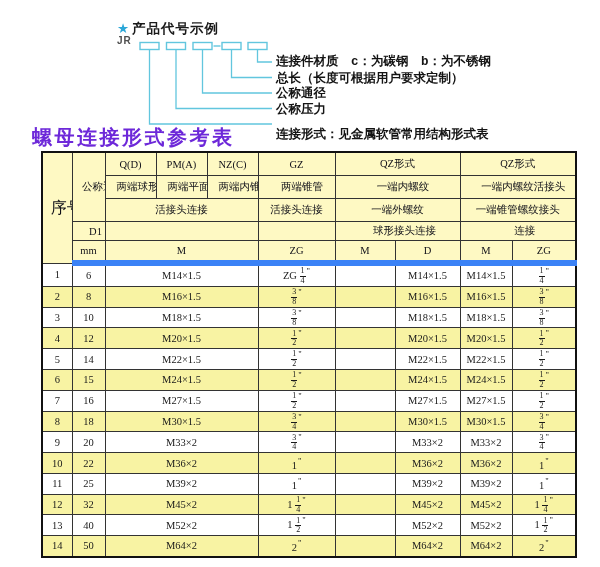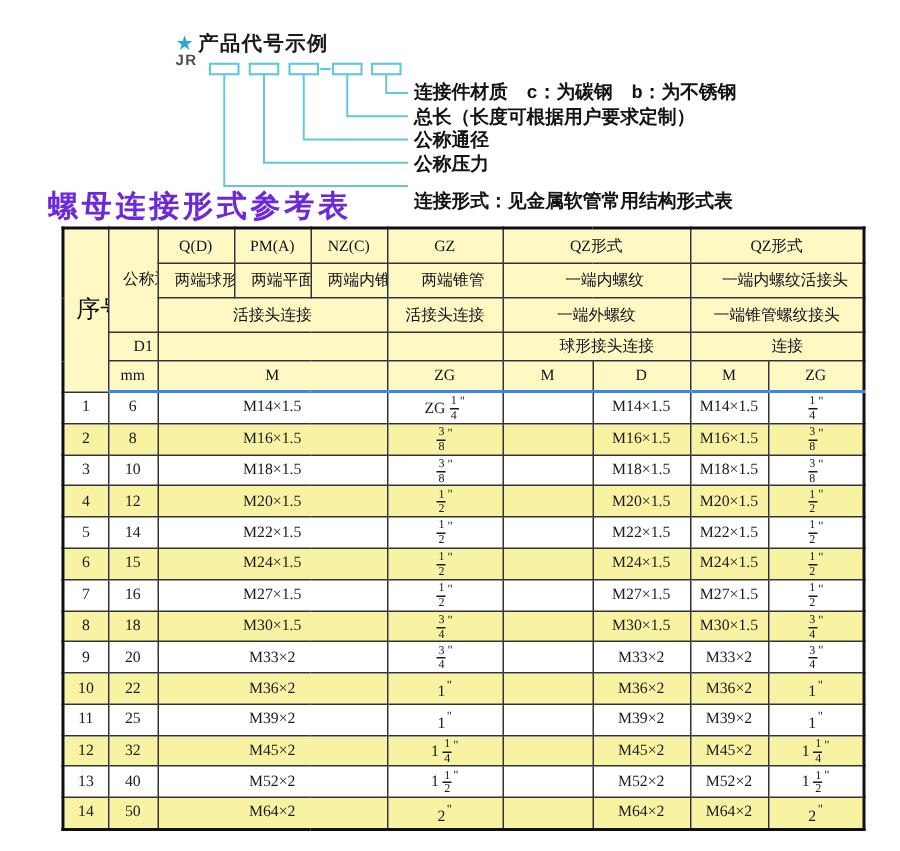--- a/index.html
+++ b/index.html
@@ -26,21 +26,21 @@
     width:534px;border:2px solid #111;}
   table.ref th, table.ref td{
     border:1px solid #333;text-align:center;vertical-align:middle;
     font-size:10.5px;font-weight:normal;padding:0;overflow:hidden;white-space:nowrap;
   }
   thead th{background:#fef9c3;color:#101018;}
   thead tr.r1 th{height:22px;}
   thead tr.r2 th{height:22px;padding-left:11px;}
   thead tr.r3 th{height:22px;}
   thead tr.r4 th{height:18px;padding-left:14px;}
-  thead tr.r5 th{height:19px;border-bottom:2px solid #3b82f6;}
+  thead tr.r5 th{height:19px;border-bottom:6px solid #3b82f6;}
   tbody td{height:19.7px;color:#1a1a1a;}
   tbody tr.odd td{background:#ffffff;}
   tbody tr.even td{background:#f8f3a3;}
   .vtext{width:13px;margin:0 auto;word-break:break-all;text-align:center;}
   .vtext-seq{line-height:42px;font-size:16px;}
   .vtext-nominal{line-height:14px;font-size:10.5px;}
   
   .frac{display:inline-block;vertical-align:-4px;text-align:center;font-size:8px;line-height:1.1;}
   .fnum{display:block;border-bottom:1px solid #1a1a1a;padding:0 1px;}
   .fden{display:block;}

